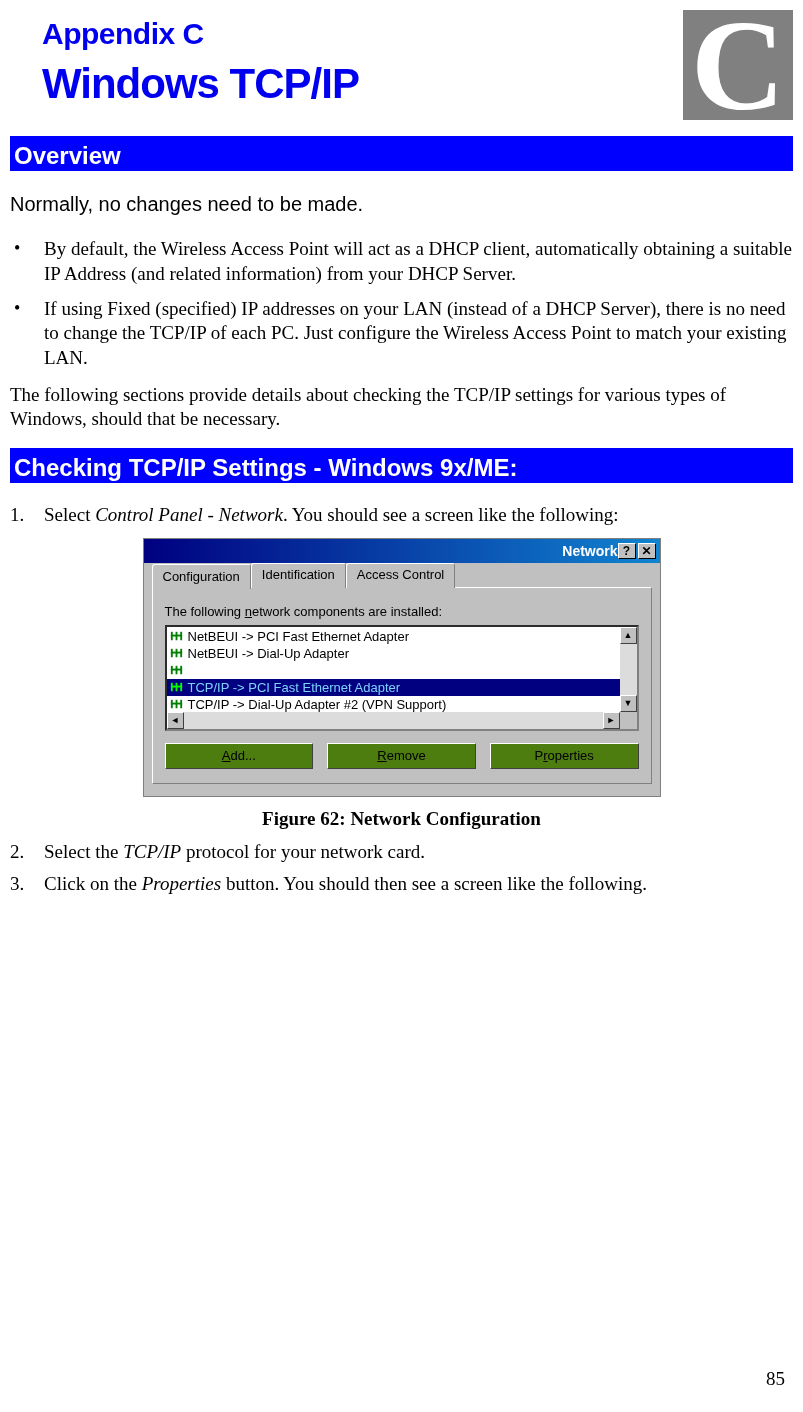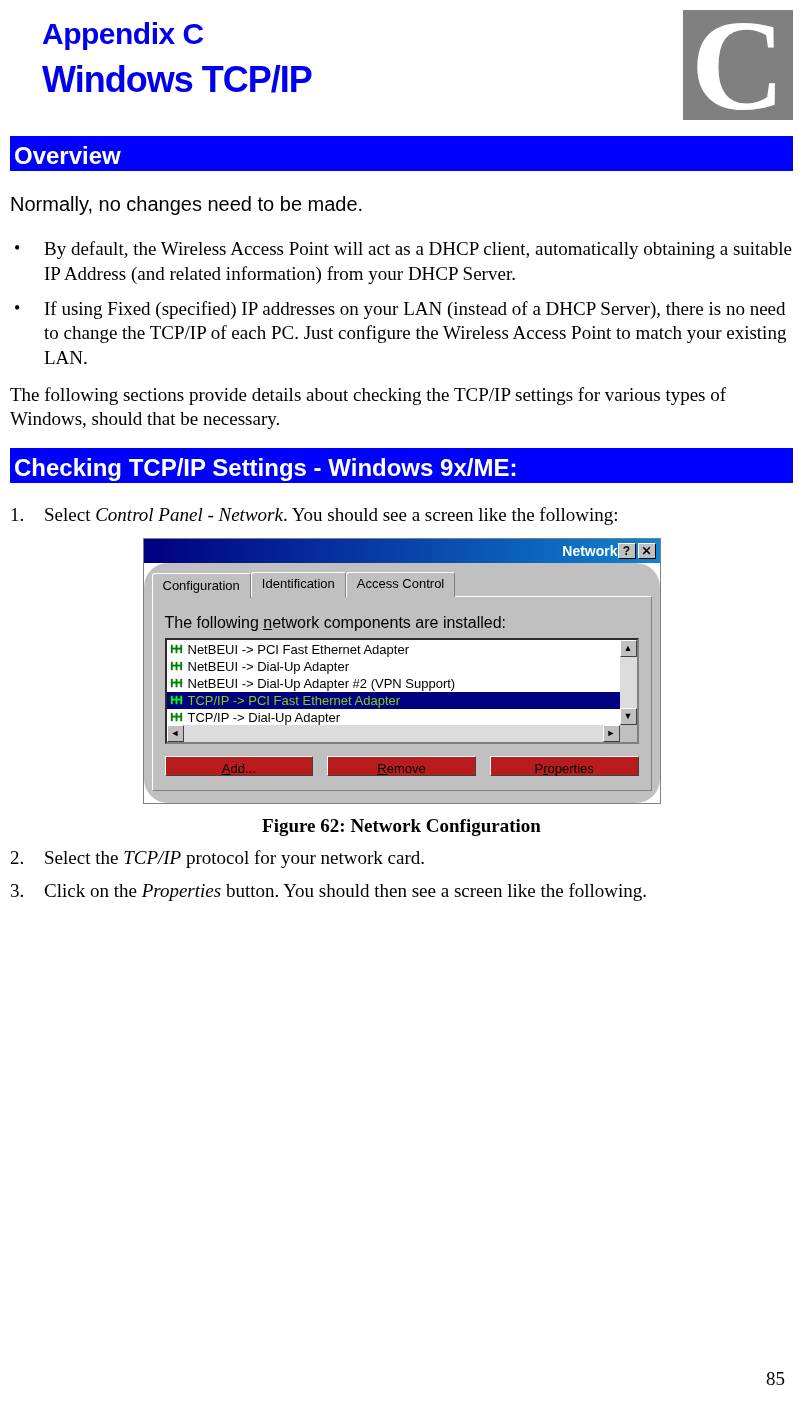--- a/index.html
+++ b/index.html
@@ -31,21 +31,21 @@
       font-family: Verdana, Geneva, sans-serif;
       font-weight: bold;
       font-size: 30px;
       color: #0000EE;
       margin-bottom: 4px;
       letter-spacing: -0.5px;
     }
     .appendix-title {
       font-family: Verdana, Geneva, sans-serif;
       font-weight: bold;
-      font-size: 36px;
+      font-size: 42px;
       color: #0000EE;
       letter-spacing: -1px;
     }
     .chapter-badge {
       width: 110px;
       height: 110px;
       background: #808080;
       color: #fff;
       font-family: "Times New Roman", serif;
       font-weight: bold;
@@ -155,24 +155,23 @@
       font-size: 12px;
       line-height: 12px;
       text-align: center;
       color: #000;
       display:flex;
       align-items:center;
       justify-content:center;
     }
     .win-body {
       background: #c0c0c0;
-      padding: 9px 8px 12px 8px;
+      padding: 0 8px 12px 8px;
       font-family: "MS Sans Serif", Arial, sans-serif;
       font-size: 13px;
-      border-radius: 24px;
     }
     .tab-strip {
       display: flex;
       margin-bottom: 0;
       position: relative;
       z-index: 2;
     }
     .tab {
       background: #c0c0c0;
       border: 1px solid #808080;
@@ -194,21 +193,21 @@
       background: #c0c0c0;
       border: 1px solid #fff;
       border-right-color: #808080;
       border-bottom-color: #808080;
       padding: 16px 12px 14px 12px;
       margin-top: -1px;
       position: relative;
       z-index: 1;
     }
     .label {
-      font-size: 16px;
+      font-size: 13px;
       margin-bottom: 4px;
     }
     .label .ul {
       text-decoration: underline;
     }
     .listbox {
       background: #fff;
       border: 2px inset #808080;
       height: 106px;
       font-size: 13px;
@@ -230,21 +229,21 @@
     .li-row .ico {
       width: 15px;
       height: 15px;
       display: inline-flex;
       align-items: center;
       justify-content: center;
       font-size: 12px;
     }
     .li-row.sel {
       background: #000080;
-      color: #84cc16;
+      color: #7dd3fc;
     }
     .vscroll {
       position: absolute;
       right: 0;
       top: 0;
       bottom: 17px;
       width: 17px;
       background: #dcdcdc;
       display: flex;
       flex-direction: column;
@@ -282,22 +281,22 @@
       background: #c0c0c0;
     }
     .btn-row {
       display: flex;
       gap: 14px;
       margin-top: 12px;
       justify-content: space-around;
     }
     .win-btn {
       flex:1;
-      height: 20px;
-      background: #b91c1c;
+      height: 26px;
+      background: #4d7c0f;
       border: 1px solid #fff;
       border-right-color: #404040;
       border-bottom-color: #404040;
       font-family: "MS Sans Serif", Arial, sans-serif;
       font-size: 13px;
       text-align: center;
       line-height: 24px;
     }
     .win-btn .ul {
       text-decoration: underline;
@@ -395,43 +394,31 @@
             </div>
             <div class="li-row">
               <span class="ico">
                   <svg class="proto-ico-svg" viewBox="0 0 16 16">
                     <rect x="2" y="6" width="12" height="2" fill="#008000"></rect>
                     <line x1="3" y1="3" x2="3" y2="12" stroke="#008000" stroke-width="2"></line>
                     <line x1="8" y1="3" x2="8" y2="12" stroke="#008000" stroke-width="2"></line>
                     <line x1="13" y1="3" x2="13" y2="12" stroke="#008000" stroke-width="2"></line>
                   </svg>
                 </span>
-              <span>NetBEUI -&gt; Dial-Up Adapter #2 (VPN Support)</span>
             </div>
             <div class="li-row sel">
               <span class="ico">
                   <svg class="proto-ico-svg" viewBox="0 0 16 16">
                     <rect x="2" y="6" width="12" height="2" fill="#00ff00"></rect>
                     <line x1="3" y1="3" x2="3" y2="12" stroke="#00ff00" stroke-width="2"></line>
                     <line x1="8" y1="3" x2="8" y2="12" stroke="#00ff00" stroke-width="2"></line>
                     <line x1="13" y1="3" x2="13" y2="12" stroke="#00ff00" stroke-width="2"></line>
                   </svg>
                 </span>
               <span>TCP/IP -&gt; PCI Fast Ethernet Adapter</span>
-            </div>
-            <div class="li-row">
-              <span class="ico">
-                  <svg class="proto-ico-svg" viewBox="0 0 16 16">
-                    <rect x="2" y="6" width="12" height="2" fill="#008000"></rect>
-                    <line x1="3" y1="3" x2="3" y2="12" stroke="#008000" stroke-width="2"></line>
-                    <line x1="8" y1="3" x2="8" y2="12" stroke="#008000" stroke-width="2"></line>
-                    <line x1="13" y1="3" x2="13" y2="12" stroke="#008000" stroke-width="2"></line>
-                  </svg>
-                </span>
-              <span>TCP/IP -&gt; Dial-Up Adapter</span>
             </div>
             <div class="li-row">
               <span class="ico">
                   <svg class="proto-ico-svg" viewBox="0 0 16 16">
                     <rect x="2" y="6" width="12" height="2" fill="#008000"></rect>
                     <line x1="3" y1="3" x2="3" y2="12" stroke="#008000" stroke-width="2"></line>
                     <line x1="8" y1="3" x2="8" y2="12" stroke="#008000" stroke-width="2"></line>
                     <line x1="13" y1="3" x2="13" y2="12" stroke="#008000" stroke-width="2"></line>
                   </svg>
                 </span>

